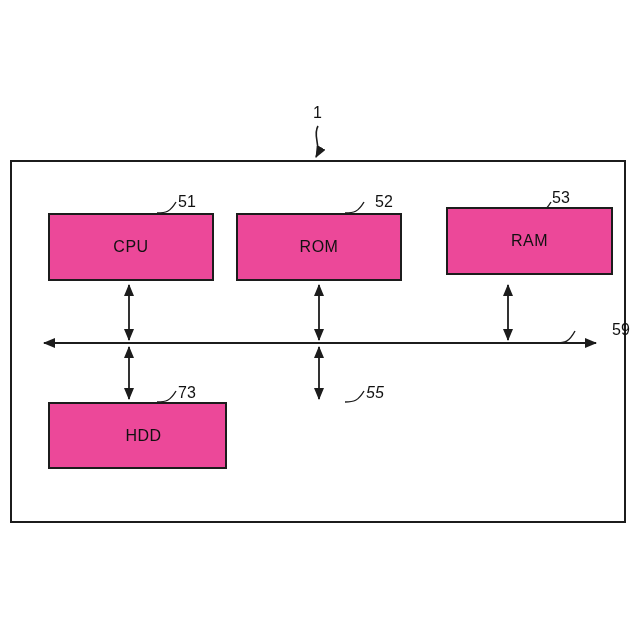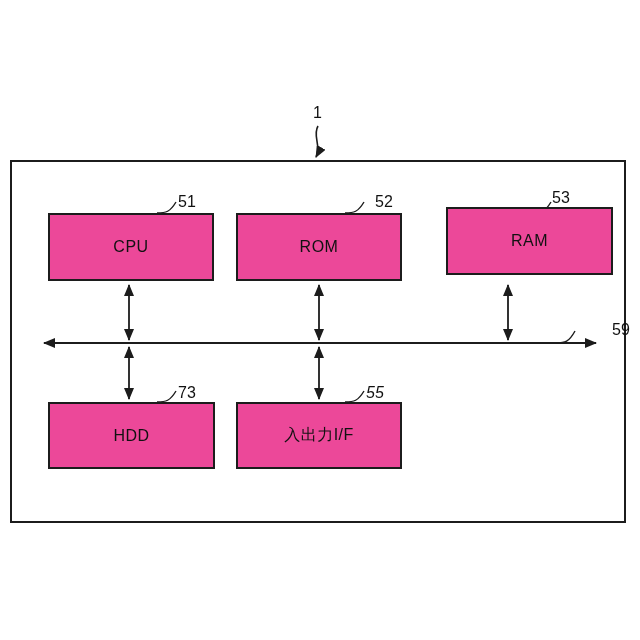--- a/index.html
+++ b/index.html
@@ -31,21 +31,21 @@
     display: flex;
     align-items: center;
     justify-content: center;
     font-size: 16px;
     color: #111111;
     letter-spacing: 0.5px;
   }
   .block-cpu { left: 48px;  top: 213px; width: 162px; height: 64px; }
   .block-rom { left: 236px; top: 213px; width: 162px; height: 64px; }
   .block-ram { left: 425px; top: 207px; width: 163px; height: 64px; margin-left: 21px; }
-  .block-hdd { left: 48px;  top: 402px; width: 163px; height: 63px; }
+  .block-hdd { left: 48px;  top: 402px; width: 163px; height: 63px; padding-left: 12px; }
   .block-io  { left: 236px; top: 402px; width: 162px; height: 63px; }
   .ref-num {
     position: absolute;
     font-size: 16px;
     color: #111111;
   }
   .ref-51 { left: 178px; top: 193px; text-align: right; }
   .ref-52 { left: 365px; top: 193px; margin-left: 10px; }
   .ref-53 { left: 552px; top: 189px; text-align: center; }
   .ref-54 { left: 178px; top: 384px; }
@@ -102,23 +102,20 @@
   </div>
   <div class="block block-rom">
     <span>ROM</span>
   </div>
   <div class="block block-ram">
     <span>RAM</span>
   </div>
   <div class="block block-hdd">
     <span>HDD</span>
   </div>
-  <div class="block block-io">
-    <span>入出力I/F</span>
-  </div>
 
   <div class="ref-num ref-1">1</div>
   <div class="ref-num ref-51">51</div>
   <div class="ref-num ref-52">52</div>
   <div class="ref-num ref-53">53</div>
   <div class="ref-num ref-54">73</div>
   <div class="ref-num ref-55">55</div>
   <div class="ref-num ref-59">59</div>
 
 </div>

